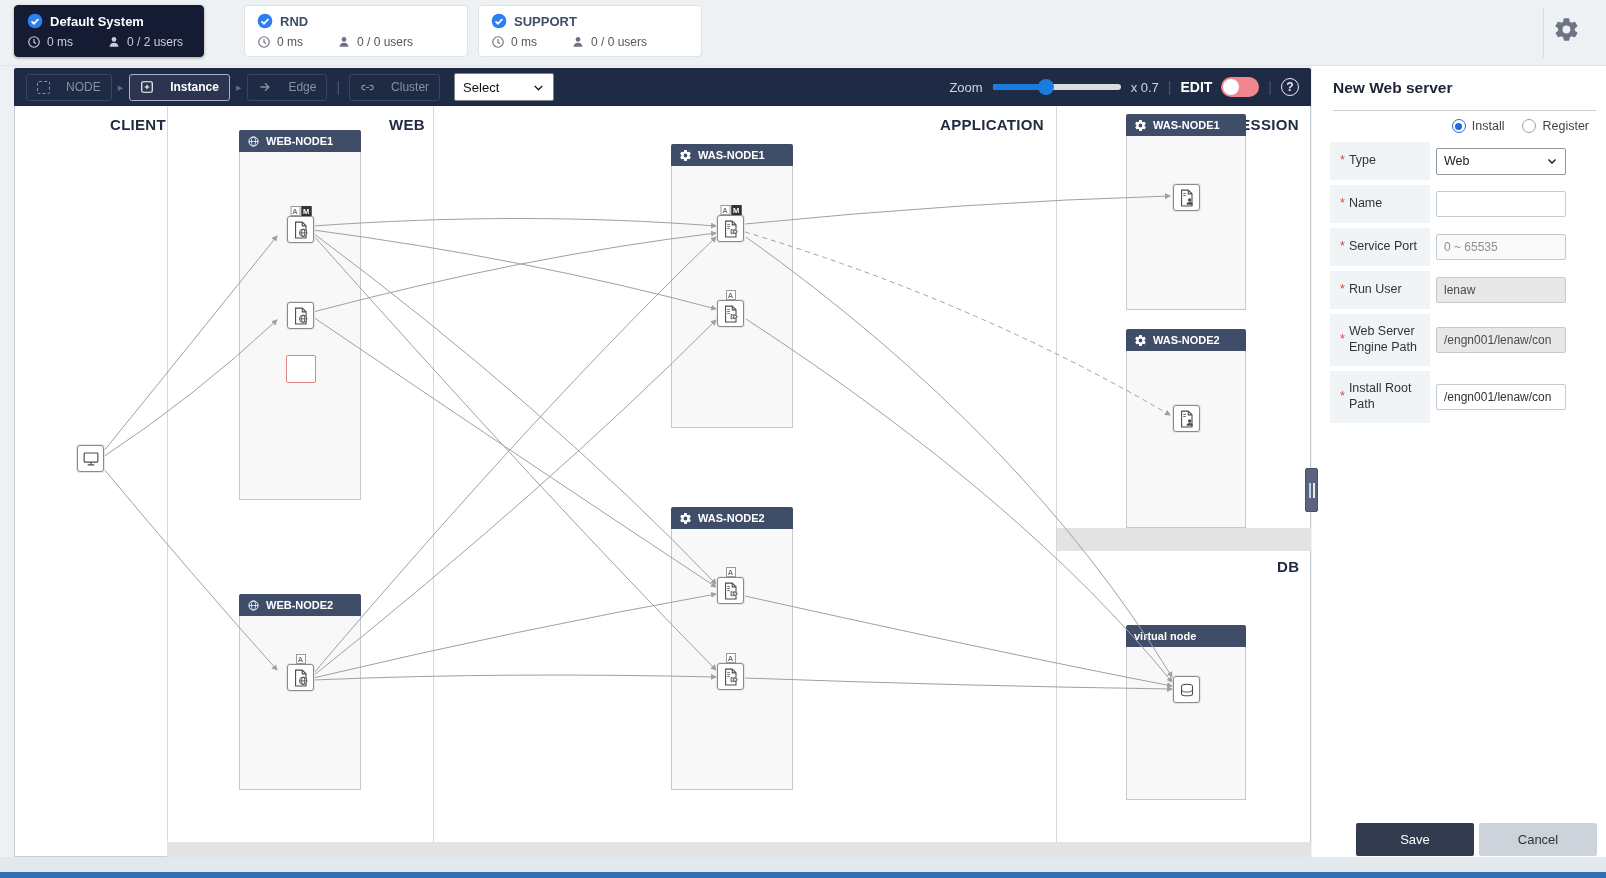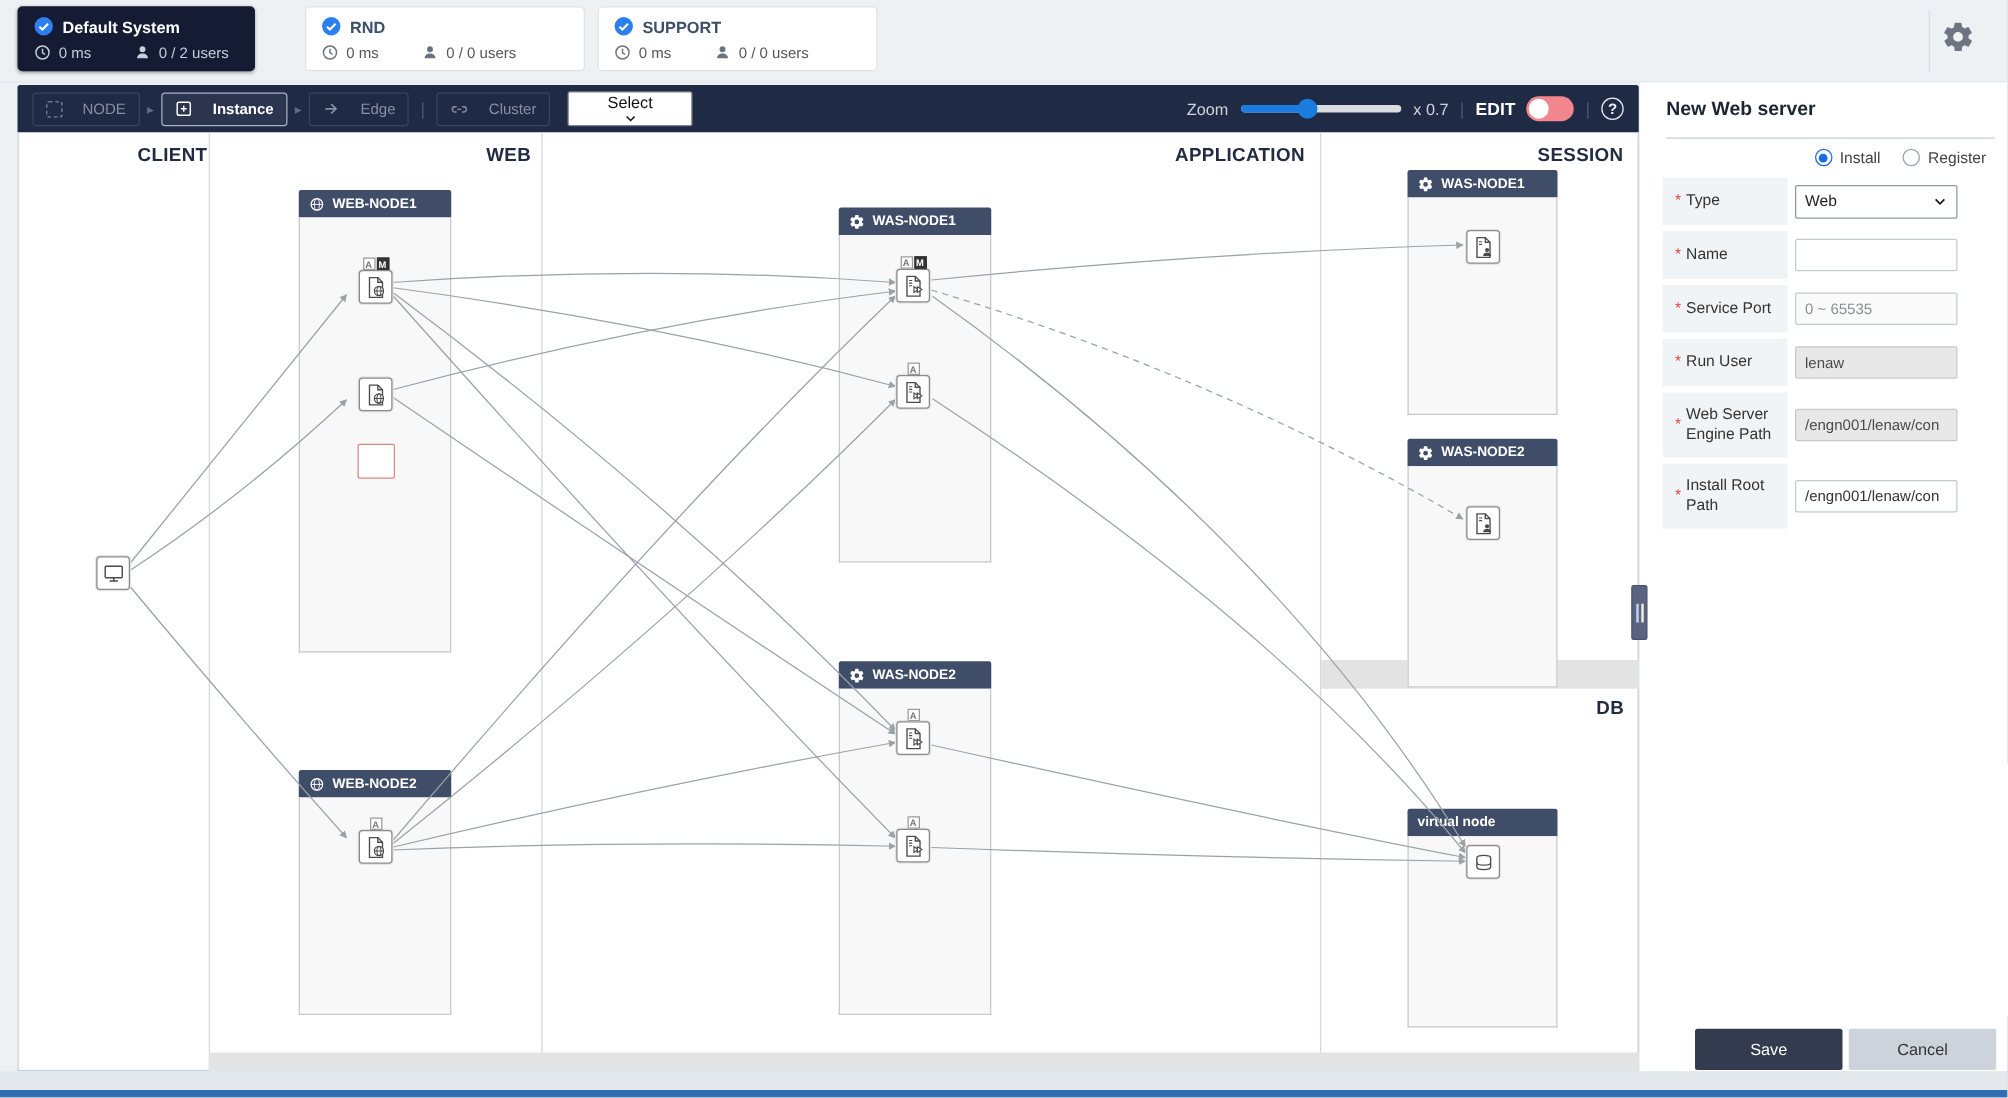--- a/index.html
+++ b/index.html
@@ -22,39 +22,39 @@
   .gearbox { position:absolute; top:16px; width:27px; height:27px; color:#6d7583; cursor:pointer; }
 
   
   .toolbar { position:absolute; left:14px; top:68px; width:1297px; height:38px; background:#1f2a44; display:flex; align-items:center; padding:0 12px; border-radius:2px 2px 0 0; }
   .tbtn { display:flex; align-items:center; gap:16px; height:27px; padding:0 10px; border:1px solid #39445f; border-radius:3px; color:#8691a6; font-size:12px; cursor:pointer; background:transparent; white-space:nowrap; }
   .tbtn.active { border:1px solid #a7b2c8; background:#2b3550; color:#fff; font-weight:bold; }
   .tbtn svg, .tbtn .sqdash { color:inherit; }
   .sqdash { width:13px; height:13px; border:1.5px dashed currentColor; border-radius:2px; }
   .chev { color:#5f6b85; font-size:11px; margin:0 6px; }
   .vsep { color:#4a5570; margin:0 9px; font-size:14px; }
-  .selectbox { display:flex; align-items:center; justify-content:space-between; width:100px; height:28px; background:#fff; border:1px solid #7d848d; border-radius:2px; margin-left:14px; padding:0 8px; font-size:13px; color:#111; cursor:pointer;flex-direction:column; }
+  .selectbox { display:flex; align-items:center; justify-content:space-between; width:100px; height:28px; background:#fff; border:1px solid #7d848d; border-radius:2px; margin-left:14px; padding:0 8px; font-size:13px; color:#111; cursor:pointer; }
   .tb-right { margin-left:auto; display:flex; align-items:center; }
   .zoom-label { color:#cfd5de; font-size:13px; margin-right:10px; }
   .slider { position:relative; width:128px; height:16px; cursor:pointer; }
   .slider .track { position:absolute; left:0; right:0; top:5px; height:6px; background:#d9dce0; border-radius:3px; }
   .slider .fill { position:absolute; left:0; top:5px; height:6px; width:42%; background:#1b7ce0; border-radius:3px 0 0 3px; }
   .slider .thumb { position:absolute; left:calc(42% - 8px); top:0; width:16px; height:16px; background:#1b7ce0; border-radius:50%; }
   .zoom-val { color:#cfd5de; font-size:13px; margin-left:10px; }
   .edit-label { color:#fff; font-size:14px; font-weight:bold; margin-right:9px; }
   .toggle { position:relative; width:38px; height:20px; background:#f2868e; border-radius:10px; cursor:pointer; }
   .toggle .knob { position:absolute; left:2px; top:2px; width:16px; height:16px; background:#fff; border-radius:50%; }
   .help { width:18px; height:18px; border:1.5px solid #e8ecf2; border-radius:50%; color:#e8ecf2; font-size:12px; font-weight:bold; display:flex; align-items:center; justify-content:center; cursor:pointer; }
 
   
   .diagram { position:absolute; left:14px; top:106px; width:1297px; height:751px; background:#fff; border:1px solid #c3ced6; border-top:none; }
   .zline { position:absolute; top:0; bottom:0; width:1px; background:#d3d9dd; }
   .zlabel { position:absolute; font-size:15px; font-weight:bold; color:#222b42; letter-spacing:.3px; }
   .band { position:absolute; background:#e3e3e3; }
-  .node { position:absolute; cursor:pointer;margin-top:22px; }
+  .node { position:absolute; cursor:pointer; }
   .node-head { height:22px; background:#404d69; border-radius:2px 2px 0 0; display:flex; align-items:center; gap:6px; padding:0 8px; }
   .node-head span { color:#fff; font-size:11px; font-weight:bold; white-space:nowrap; }
   .node-body { background:#f8f8f8; border:1px solid #c9c9c9; border-top:none; }
   .edges { position:absolute; left:0; top:0; width:1297px; height:751px; pointer-events:none; }
   .inst { position:absolute; width:27px; height:27px; background:#fff; border:1.5px solid #8a8a8a; border-radius:3px; display:flex; align-items:center; justify-content:center; cursor:pointer; box-shadow:0 0 0 1px #e5e5e5; }
   .inst svg { width:20px; height:20px; }
   .badges { position:absolute; left:50%; top:-11px; transform:translateX(-50%); display:flex; gap:1px; }
   .badge { width:10px; height:10px; font-size:7.5px; line-height:10px; text-align:center; font-weight:bold; }
   .badge.a { background:#fff; border:1px solid #9a9a9a; color:#777; }
   .badge.m { background:#333; border:1px solid #333; color:#fff; }

